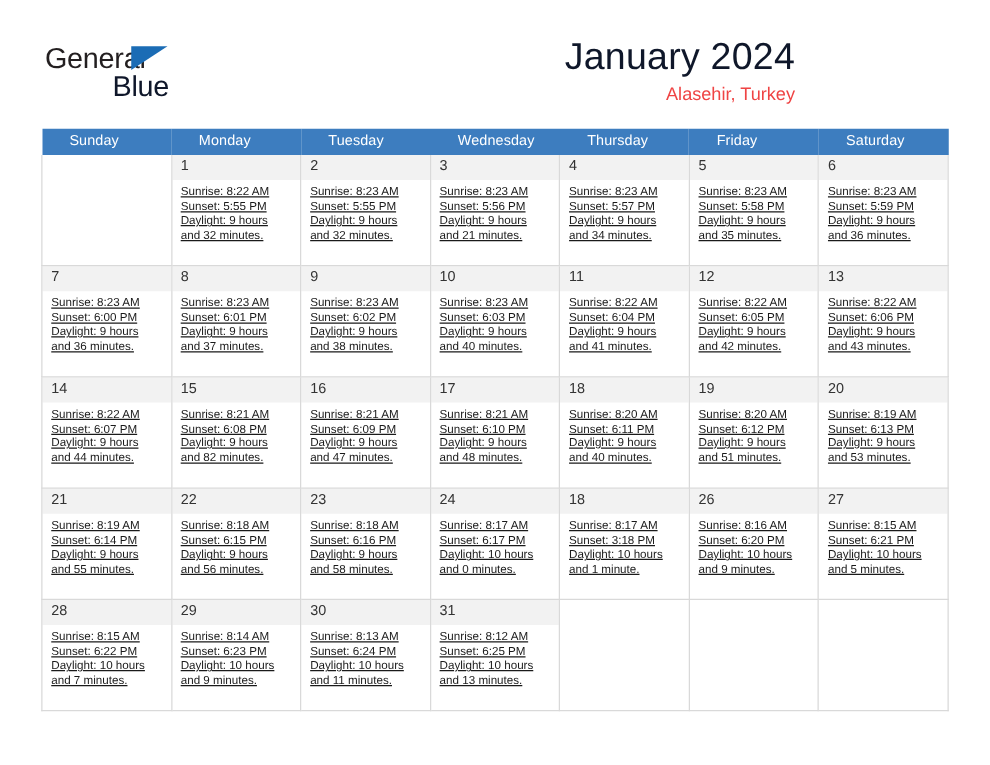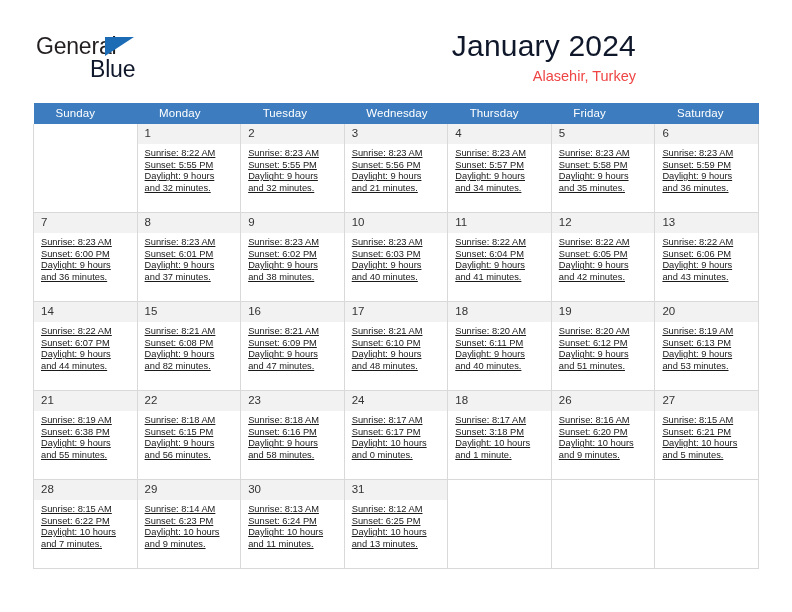--- a/index.html
+++ b/index.html
@@ -366,21 +366,21 @@
               <div>Daylight: 9 hours</div>
               <div>and 53 minutes.</div>
             </div>
           </td>
         </tr>
         <tr class="week-row">
           <td class="first-col">
             <span class="daynum">21</span>
             <div class="cell-body">
               <div>Sunrise: 8:19 AM</div>
-              <div>Sunset: 6:38 PM</div>
+              <div>Sunset: 6:14 PM</div>
               <div>Daylight: 9 hours</div>
               <div>and 55 minutes.</div>
             </div>
           </td>
           <td>
             <span class="daynum">22</span>
             <div class="cell-body">
               <div>Sunrise: 8:18 AM</div>
               <div>Sunset: 6:15 PM</div>
               <div>Daylight: 9 hours</div>

